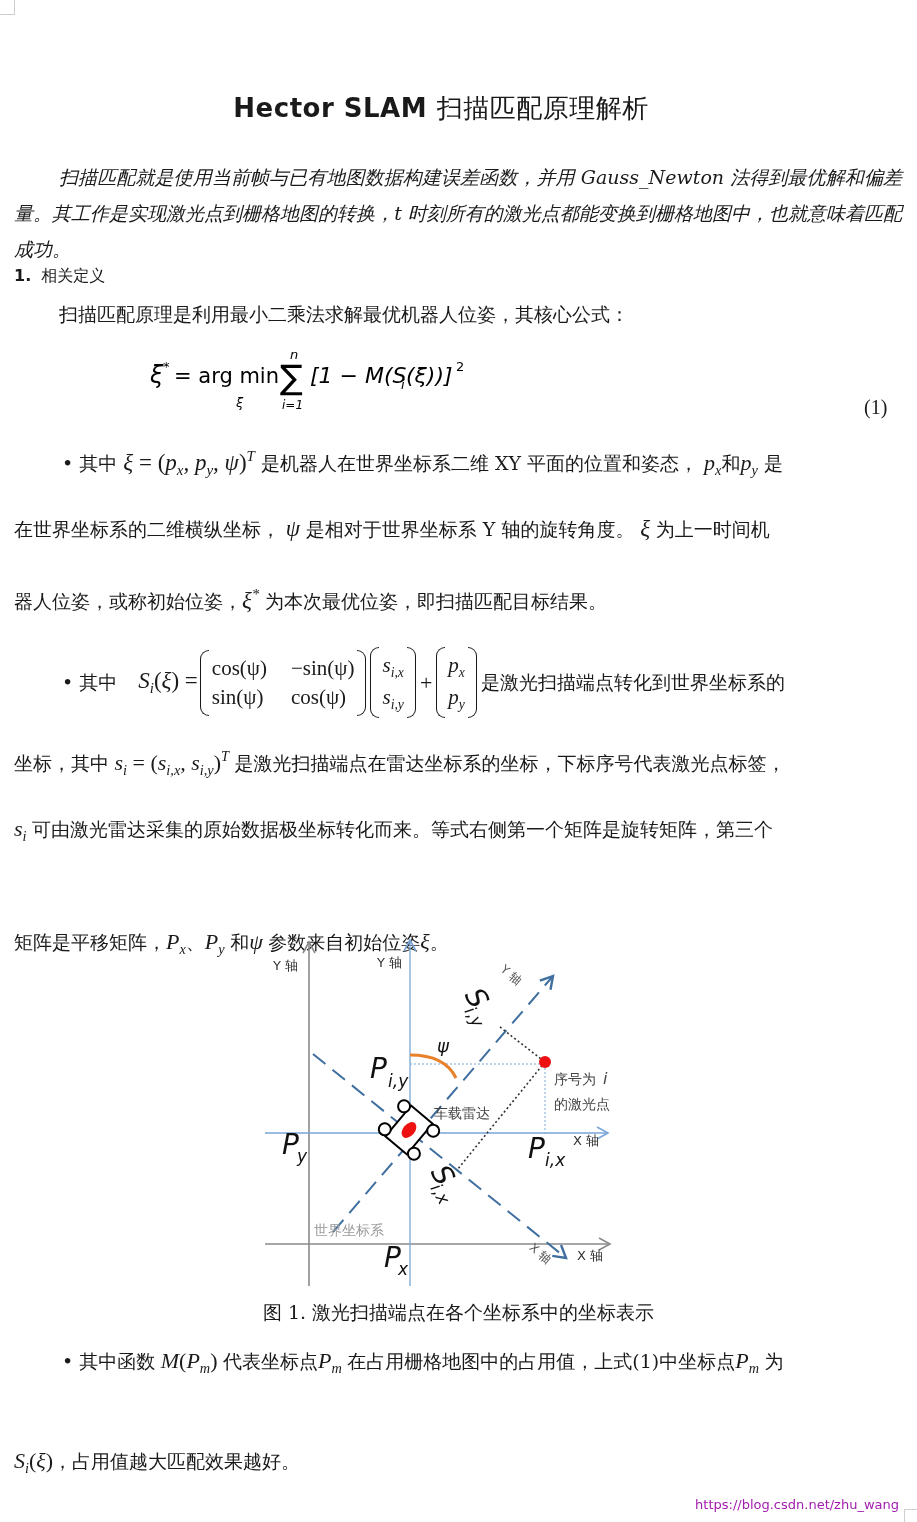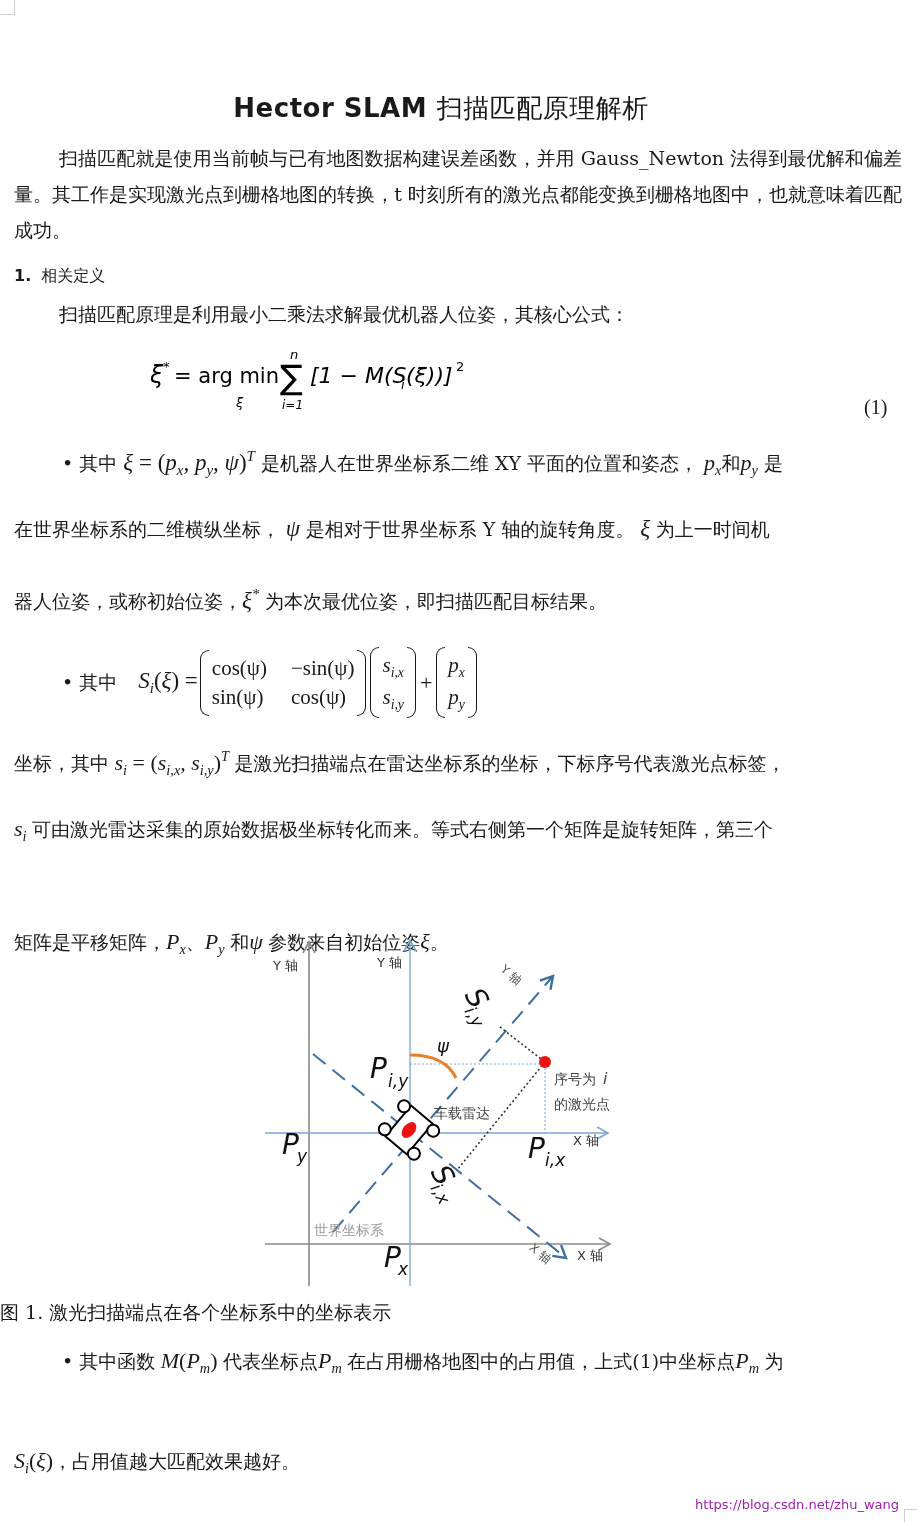--- a/index.html
+++ b/index.html
@@ -22,35 +22,35 @@
   .line { position: absolute; left: 14px; width: 890px; font-size: 19px; white-space: nowrap; }
   .eq1 { position: absolute; left: 150px; top: 345px; font-size: 22px; white-space: nowrap; }
   .eqnum { position: absolute; left: 864px; top: 396px; font-size: 20px; font-family: "Liberation Serif", serif; }
   .matrix-line { position: absolute; left: 62px; top: 645px; height: 75px; display: flex; align-items: center; font-size: 19px; white-space: nowrap; }
   .paren-block { display: inline-flex; align-items: center; position: relative; padding: 0 8px; margin: 0 2px; }
   .paren-block::before, .paren-block::after { content: ""; position: absolute; top: 0; bottom: 0; width: 8px; border: 1.6px solid #1a1a1a; }
   .paren-block::before { left: 0; border-right: none; border-radius: 10px 0 0 10px; }
   .paren-block::after { right: 0; border-left: none; border-radius: 0 10px 10px 0; }
   .mtx { display: grid; grid-template-columns: auto auto; column-gap: 24px; row-gap: 4px; padding: 6px 4px; font-size: 21px; }
   .vec { display: grid; grid-template-columns: auto; row-gap: 4px; padding: 6px 4px; font-size: 21px; }
-  .caption { position: absolute; top: 1300px; left: 0; width: 917px; font-size: 19px; }
+  .caption { position: absolute; top: 1300px; left: 0; width: 917px; text-align: center; font-size: 19px; }
   .watermark { position: absolute; right: 18px; bottom: 10px; font-family: "DejaVu Sans", sans-serif; font-size: 13px; color: #a21caf; }
   svg text { font-family: "DejaVu Sans", "Liberation Sans", sans-serif; }
 </style>
 </head>
 <body>
 
 <div class="corner tl"></div>
 
 <h1 class="title">
   <span>Hector SLAM</span>
   <span class="cn">扫描匹配原理解析</span>
 </h1>
 
-<p class="para indent" style="top:140px; margin:0;">扫描匹配就是使用当前帧与已有地图数据构建误差函数，并用 Gauss_Newton 法得到最优解和偏差量。其工作是实现激光点到栅格地图的转换，t 时刻所有的激光点都能变换到栅格地图中，也就意味着匹配成功。</p>
+<p class="para indent" style="top:159px; margin:0;font-style:italic;">扫描匹配就是使用当前帧与已有地图数据构建误差函数，并用 Gauss_Newton 法得到最优解和偏差量。其工作是实现激光点到栅格地图的转换，t 时刻所有的激光点都能变换到栅格地图中，也就意味着匹配成功。</p>
 
 <div class="h1">
   <span class="num">1.</span><span>相关定义</span>
 </div>
 
 <div class="line" style="top:302px; left:59px;">扫描匹配原理是利用最小二乘法求解最优机器人位姿，其核心公式：</div>
 
 <div class="eq1">
   <svg width="330" height="80" viewBox="0 0 330 80">
     <text x="0" y="38" font-family="Liberation Serif, serif" font-style="italic" font-size="24">ξ</text>
@@ -99,20 +99,21 @@
       <span><span>s</span><span class="sub">i,y</span></span>
     </span>
   </span>
   <span class="mrm" style="font-size:22px; margin:0 2px;">+</span>
   <span class="paren-block">
     <span class="vec math">
       <span><span>p</span><span class="sub">x</span></span>
       <span><span>p</span><span class="sub">y</span></span>
     </span>
   </span>
+  <span style="margin-left:2px;">是激光扫描端点转化到世界坐标系的</span>
 </div>
 <div class="line" style="top:748px;">
   <span>坐标，其中</span><span class="math" style="font-size:22px;"> s<span class="sub">i</span><span class="mrm"> = (</span>s<span class="sub">i,x</span>, s<span class="sub">i,y</span><span class="mrm">)</span><span class="sup">T</span> </span><span>是激光扫描端点在雷达坐标系的坐标，下标序号代表激光点标签，</span>
 </div>
 <div class="line" style="top:816px;">
   <span class="math" style="font-size:22px;">s<span class="sub">i</span> </span><span>可由激光雷达采集的原始数据极坐标转化而来。等式右侧第一个矩阵是旋转矩阵，第三个</span>
 </div>
 <div class="line" style="top:882px;margin-top:47px;">
   <span>矩阵是平移矩阵，</span><span class="math" style="font-size:22px;">P<span class="sub">x</span></span><span>、</span><span class="math" style="font-size:22px;">P<span class="sub">y</span> </span><span>和</span><span class="math" style="font-size:22px;">ψ </span><span>参数来自初始位姿</span><span class="math" style="font-size:22px;">ξ</span><span>。</span>
 </div>

